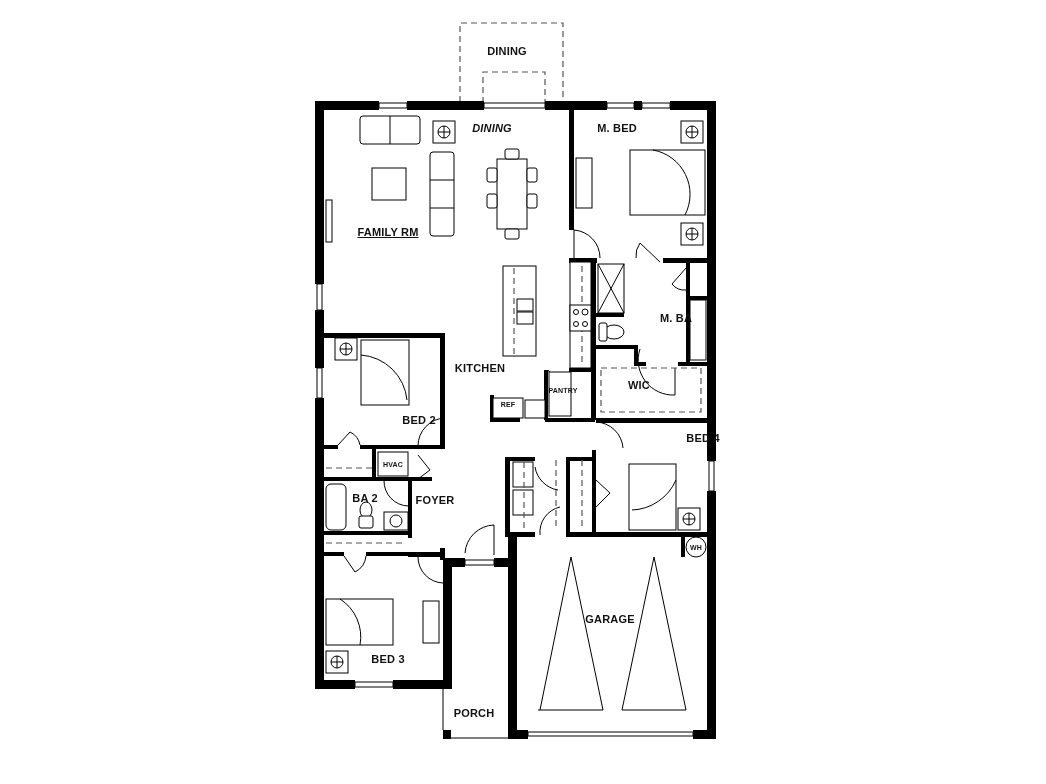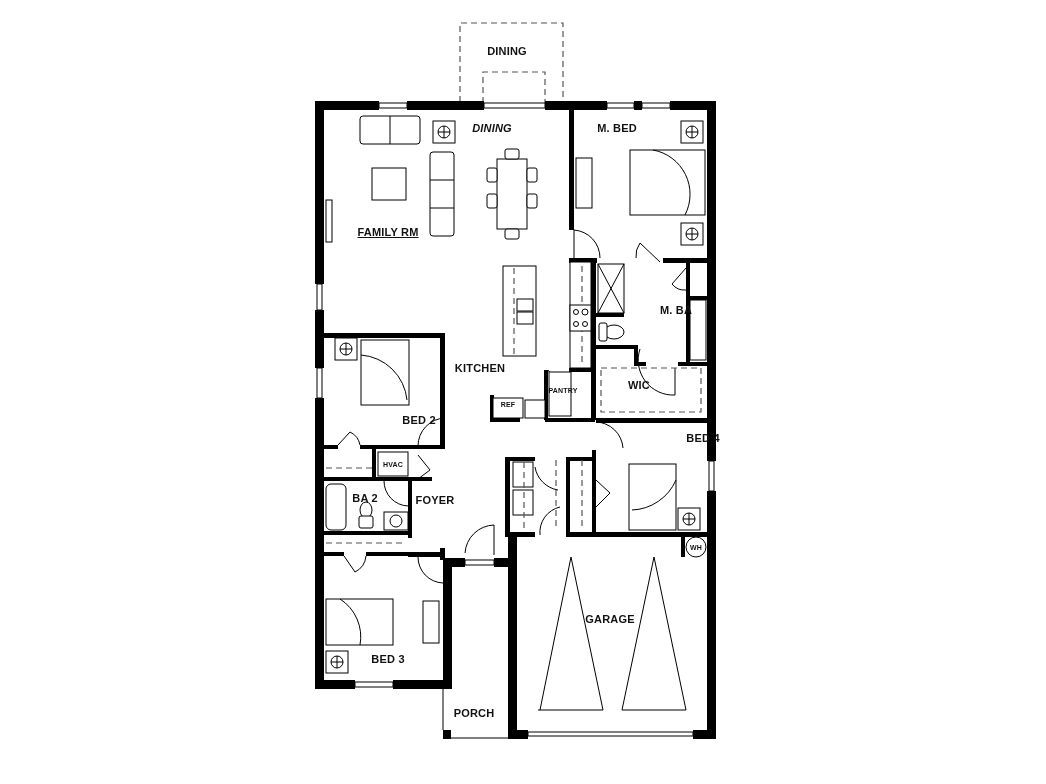--- a/index.html
+++ b/index.html
@@ -245,21 +245,21 @@
     <line class="thin" x1="538" y1="710" x2="603" y2="710"></line>
     <path class="thin" d="M654 557 L622 710 M654 557 L686 710"></path>
     <line class="thin" x1="622" y1="710" x2="686" y2="710"></line>
   </g>
 </svg>
 
 <div class="label" style="left:507px;top:51px;">DINING</div>
 <div class="label" style="left:492px;top:128px;font-style:italic;">DINING</div>
 <div class="label" style="left:617px;top:128px;">M. BED</div>
 <div class="label" style="left:388px;top:232px;text-decoration:underline;">FAMILY RM</div>
-<div class="label" style="left:658px;top:310px;padding-left:36px;">M. BA</div>
+<div class="label" style="left:658px;top:318px;padding-left:36px;">M. BA</div>
 <div class="label" style="left:480px;top:368px;">KITCHEN</div>
 <div class="label tiny" style="left:563px;top:390px;">PANTRY</div>
 <div class="label" style="left:639px;top:385px;">WIC</div>
 <div class="label tiny" style="left:508px;top:404px;">REF</div>
 <div class="label" style="left:379px;top:420px;margin-left:40px;">BED 2</div>
 <div class="label" style="left:663px;top:438px;margin-left:40px;">BED 4</div>
 <div class="label tiny" style="left:393px;top:464px;">HVAC</div>
 <div class="label" style="left:365px;top:498px;">BA 2</div>
 <div class="label" style="left:435px;top:500px;">FOYER</div>
 <div class="label tiny" style="left:696px;top:547px;">WH</div>

